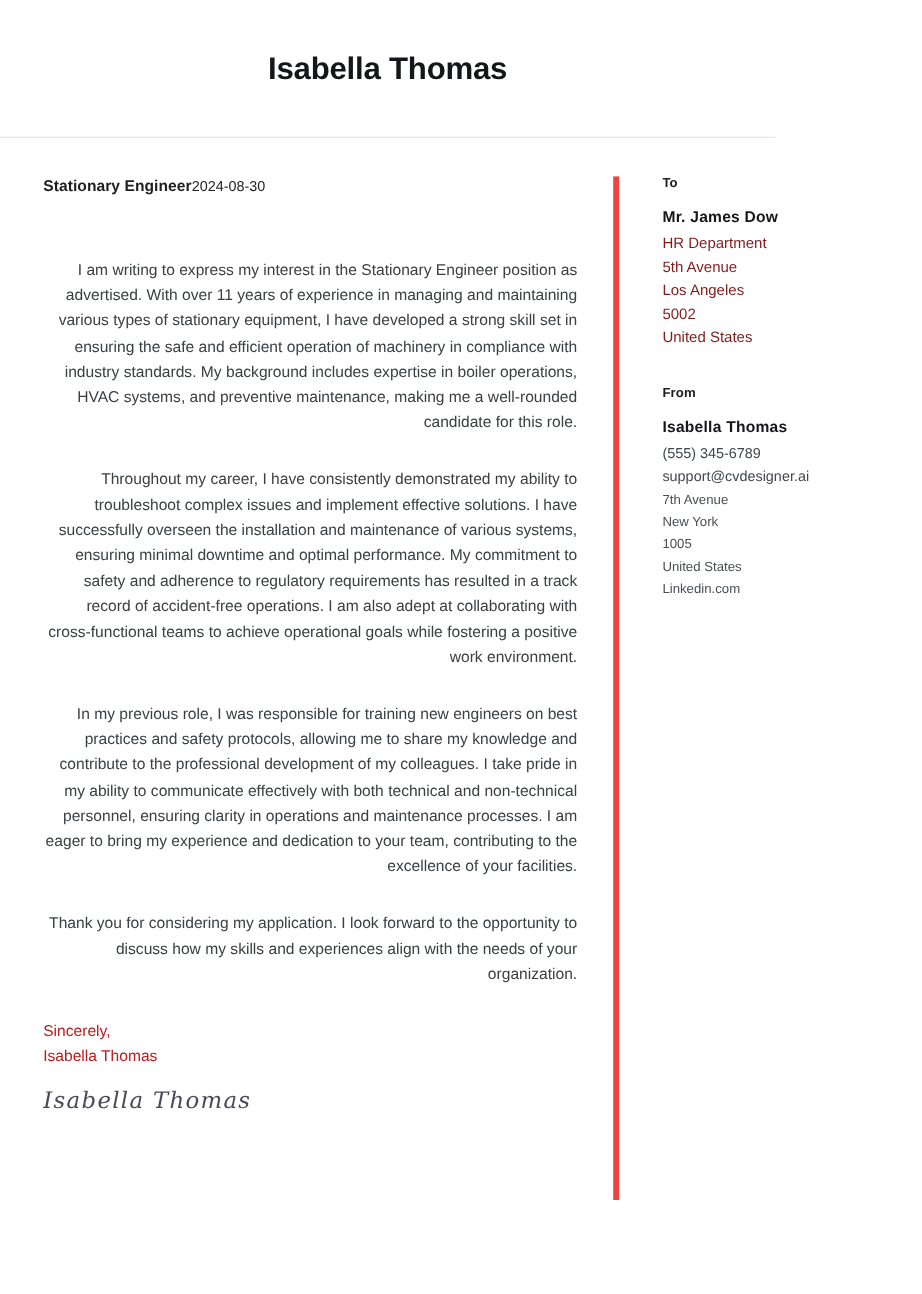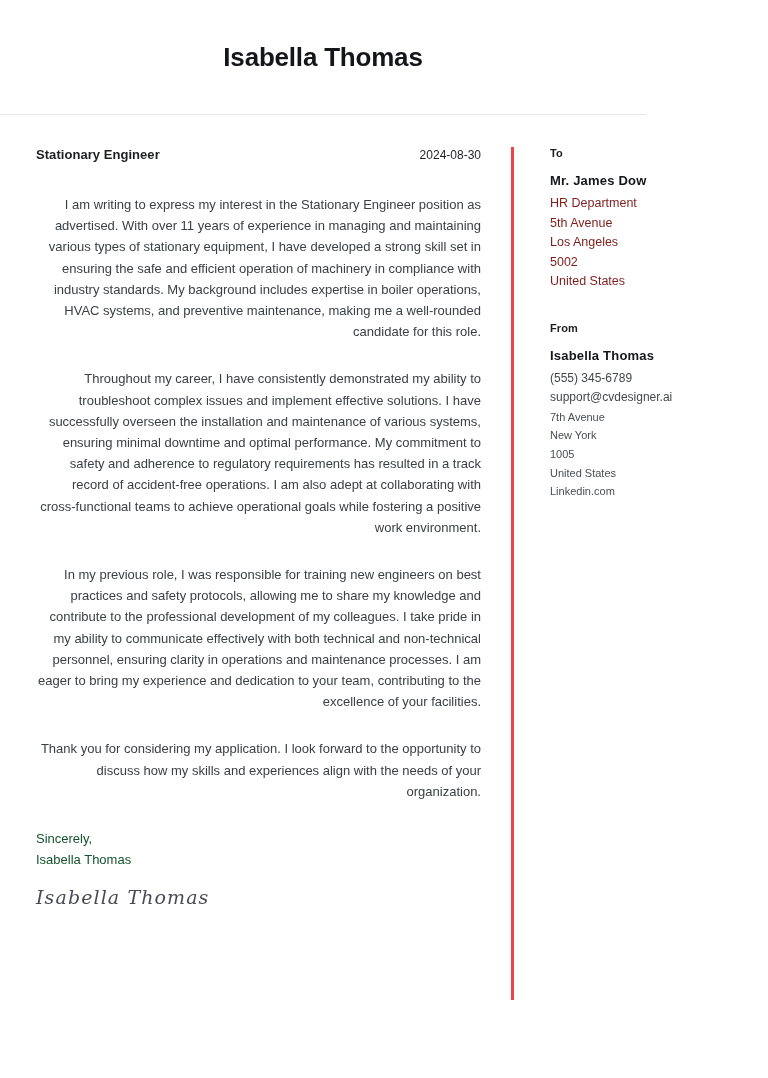--- a/index.html
+++ b/index.html
@@ -47,31 +47,30 @@
     padding-top: 32px;
   }
   .letter-main {
     width: 511px;
     flex: 0 0 511px;
     padding: 0 30px 0 36px;
   }
   .letter-aside {
     flex: 1 1 auto;
     padding: 0 24px 0 36px;
-    border-left: 3px solid #ef4444;
+    border-left: 5px solid #ef4444;
     min-height: 853px;
     align-self: stretch;
   }
 
   
   .meta-row {
     display: flex;
-    justify-content: space-between;
     align-items: baseline;
-    margin-bottom: 32px;
+    margin-bottom: 52px;
   }
   .meta-job-title {
     font-size: 13px;
     font-weight: bold;
     color: #1e1f21;
     letter-spacing: 0.05px;
   }
   .meta-date {
     font-size: 12px;
     font-weight: normal;
@@ -88,21 +87,21 @@
   .paragraph {
     font-size: 13px;
     line-height: 21.2px;
     color: #3c4043;
     margin: 0 0 26px 0;
     text-align: right;
   }
   .closing {
     font-size: 13px;
     line-height: 21px;
-    color: #14532d;
+    color: #b91c1c;
     margin: 10px 0 0 0;
   }
   .closing-line { display: block; }
   .signature {
     margin-top: 16px;
     font-size: 19px;
     color: #4a4a55;
     font-family: "DejaVu Serif", serif;
     font-style: italic;
     letter-spacing: 1.1px;

